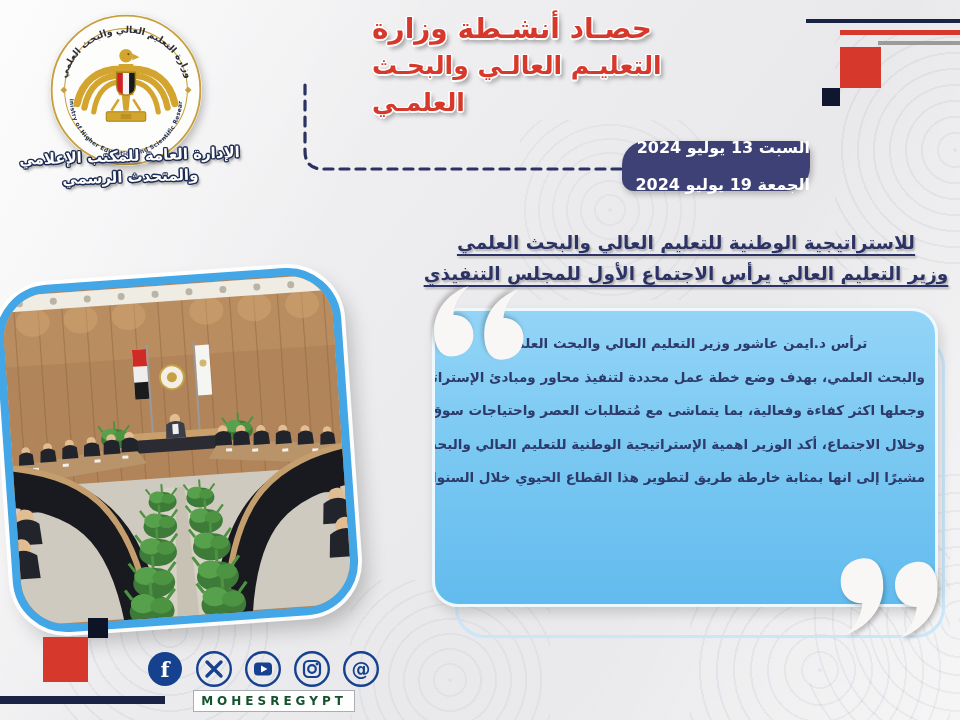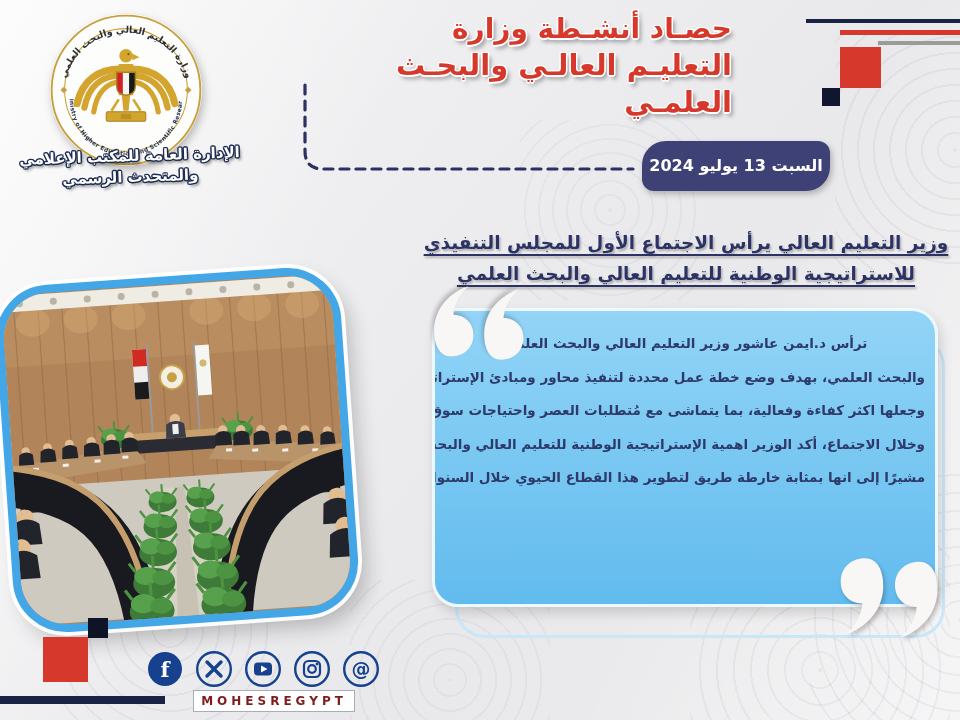--- a/index.html
+++ b/index.html
@@ -23,42 +23,42 @@
   
   .bar{position:absolute;}
   .bar-navy{left:806px;top:19px;width:154px;height:4px;background:#1b2344;}
   .bar-red{left:840px;top:30px;width:120px;height:5px;background:#d6392b;}
   .bar-gray{left:878px;top:41px;width:82px;height:4px;background:#9b9b9b;}
   .sq{position:absolute;}
   .sq-red-top{left:840px;top:47px;width:41px;height:41px;background:#d6392b;}
   .sq-navy-top{left:822px;top:88px;width:18px;height:18px;background:#111630;}
 
   
-  .title{position:absolute;left:387px;top:10px;width:345px;text-align:right;direction:rtl;
+  .title{position:absolute;left:372px;top:10px;width:345px;text-align:left;direction:rtl;
          color:#d6392b;font-weight:bold;line-height:37px;
          text-shadow:-1.5px 0 #fff,1.5px 0 #fff,0 -1.5px #fff,0 1.5px #fff,
                      -1px -1px #fff,1px 1px #fff,-1px 1px #fff,1px -1px #fff,
                      3px 4px 4px rgba(0,0,0,.35);}
   .title .t1{font-size:28px;}
-  .title .t2{font-size:29px;}
+  .title .t2{font-size:25px;}
 
   
   .logo{position:absolute;left:48px;top:12px;width:156px;height:156px;
         filter:drop-shadow(2px 4px 4px rgba(0,0,0,.25));}
   .logo-caption{position:absolute;left:10px;top:146px;width:240px;text-align:center;direction:rtl;
         color:#ffffff;font-weight:bold;font-size:15px;line-height:21px;transform:rotate(-2deg);
         text-shadow:-1.4px 0 #1d2b52,1.4px 0 #1d2b52,0 -1.4px #1d2b52,0 1.4px #1d2b52,
                     -1px -1px #1d2b52,1px 1px #1d2b52,-1px 1px #1d2b52,1px -1px #1d2b52,
                     2px 3px 3px rgba(0,0,0,.45);}
 
   
   .dash-svg{position:absolute;left:295px;top:83px;width:340px;height:115px;}
-  .date-badge{position:absolute;left:642px;top:141px;width:188px;height:50px;
+  .date-badge{position:absolute;left:622px;top:141px;width:188px;height:50px;
       background:#3d4175;border-radius:24px 12px 24px 12px;display:flex;flex-direction:column;
-      justify-content:center;align-items:center;direction:rtl;color:#fff;font-weight:bold;
+      justify-content:center;align-items:flex-start;direction:rtl;color:#fff;font-weight:bold;
       font-size:16px;line-height:22px;box-shadow:2px 3px 6px rgba(0,0,0,.25);gap:15px;}
 
   
   .headline{position:absolute;left:415px;top:227px;width:542px;text-align:center;direction:rtl;
       color:#2c3364;font-weight:bold;font-size:18.5px;line-height:31px;
       text-decoration:underline;text-decoration-thickness:2px;text-underline-offset:5px;
       text-shadow:0 0 1px rgba(255,255,255,.8),1.5px 2px 2px rgba(0,0,0,.25);}
 
   
   .box-ghost{position:absolute;left:455px;top:336px;width:484px;height:296px;
@@ -81,21 +81,21 @@
   
   .sq-red-bottom{left:43px;top:637px;width:45px;height:45px;background:#d6392b;}
   .sq-black-bottom{left:88px;top:618px;width:20px;height:20px;background:#0e1326;}
   .bar-bottom{left:0;top:696px;width:165px;height:8px;background:#1b2344;}
 
   
   .social-row{position:absolute;left:146px;top:650px;display:flex;gap:11px;}
   .social-row svg{display:block;}
   .handle-box{position:absolute;left:193px;top:690px;width:160px;height:20px;background:#fff;
       border:1.5px solid #a9adb4;display:flex;align-items:center;justify-content:center;
-      color:#7f1d1d;font-weight:bold;font-size:12px;letter-spacing:4px;font-family:"DejaVu Sans",sans-serif;}
+      color:#14532d;font-weight:bold;font-size:12px;letter-spacing:4px;font-family:"DejaVu Sans",sans-serif;}
 </style>
 </head>
 <body>
 
 <div class="stage">
   <div class="sheen"></div>
   <div class="rings"></div>
 
   <div class="bar bar-navy"></div>
   <div class="bar bar-red"></div>
@@ -156,25 +156,26 @@
     <div>الإدارة العامة للمكتب الإعلامي</div>
     <div>والمتحدث الرسمي</div>
   </div>
 
   <svg class="dash-svg" viewBox="0 0 340 115">
     <path d="M10,2 V68 Q10,86 28,86 H338" fill="none" stroke="#2b3160" stroke-width="3.2" stroke-dasharray="9 7" stroke-linecap="round"></path>
   </svg>
 
   <div class="date-badge">
     <div>السبت 13 يوليو 2024</div>
+    <div>الجمعة 19 يوليو 2024</div>
   </div>
 
   <div class="headline">
+    <div>للاستراتيجية الوطنية للتعليم العالي والبحث العلمي</div>
     <div>وزير التعليم العالي يرأس الاجتماع الأول للمجلس التنفيذي</div>
-    <div>للاستراتيجية الوطنية للتعليم العالي والبحث العلمي</div>
   </div>
 
   <div class="box-ghost"></div>
   <div class="blue-box">
     <div class="article">
       <div>ترأس د.ايمن عاشور وزير التعليم العالي والبحث العلمي</div>
       <div>والبحث العلمي، بهدف وضع خطة عمل محددة لتنفيذ محاور ومبادئ الإستراتيجية،</div>
       <div>وجعلها اكثر كفاءة وفعالية، بما يتماشى مع مُتطلبات العصر واحتياجات سوق العمل،</div>
       <div>وخلال الاجتماع، أكد الوزير اهمية الإستراتيجية الوطنية للتعليم العالي والبحث العلمي،</div>
       <div>مشيرًا إلى انها بمثابة خارطة طريق لتطوير هذا القطاع الحيوي خلال السنوات القادمة.</div>

